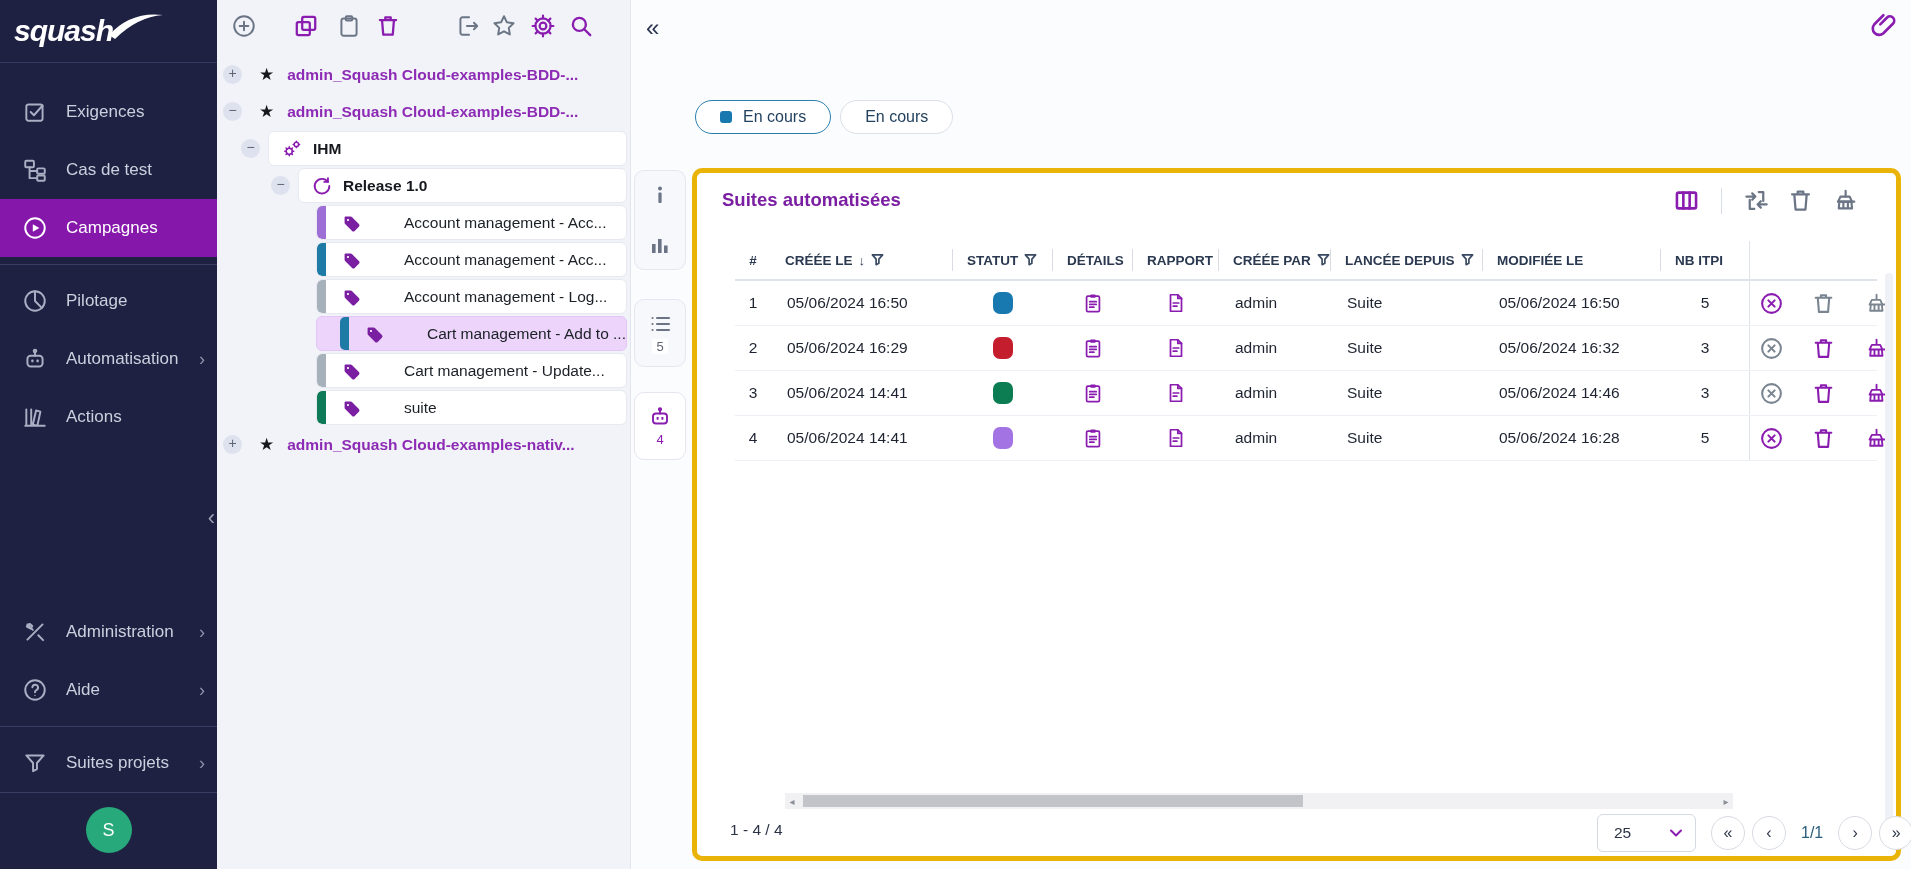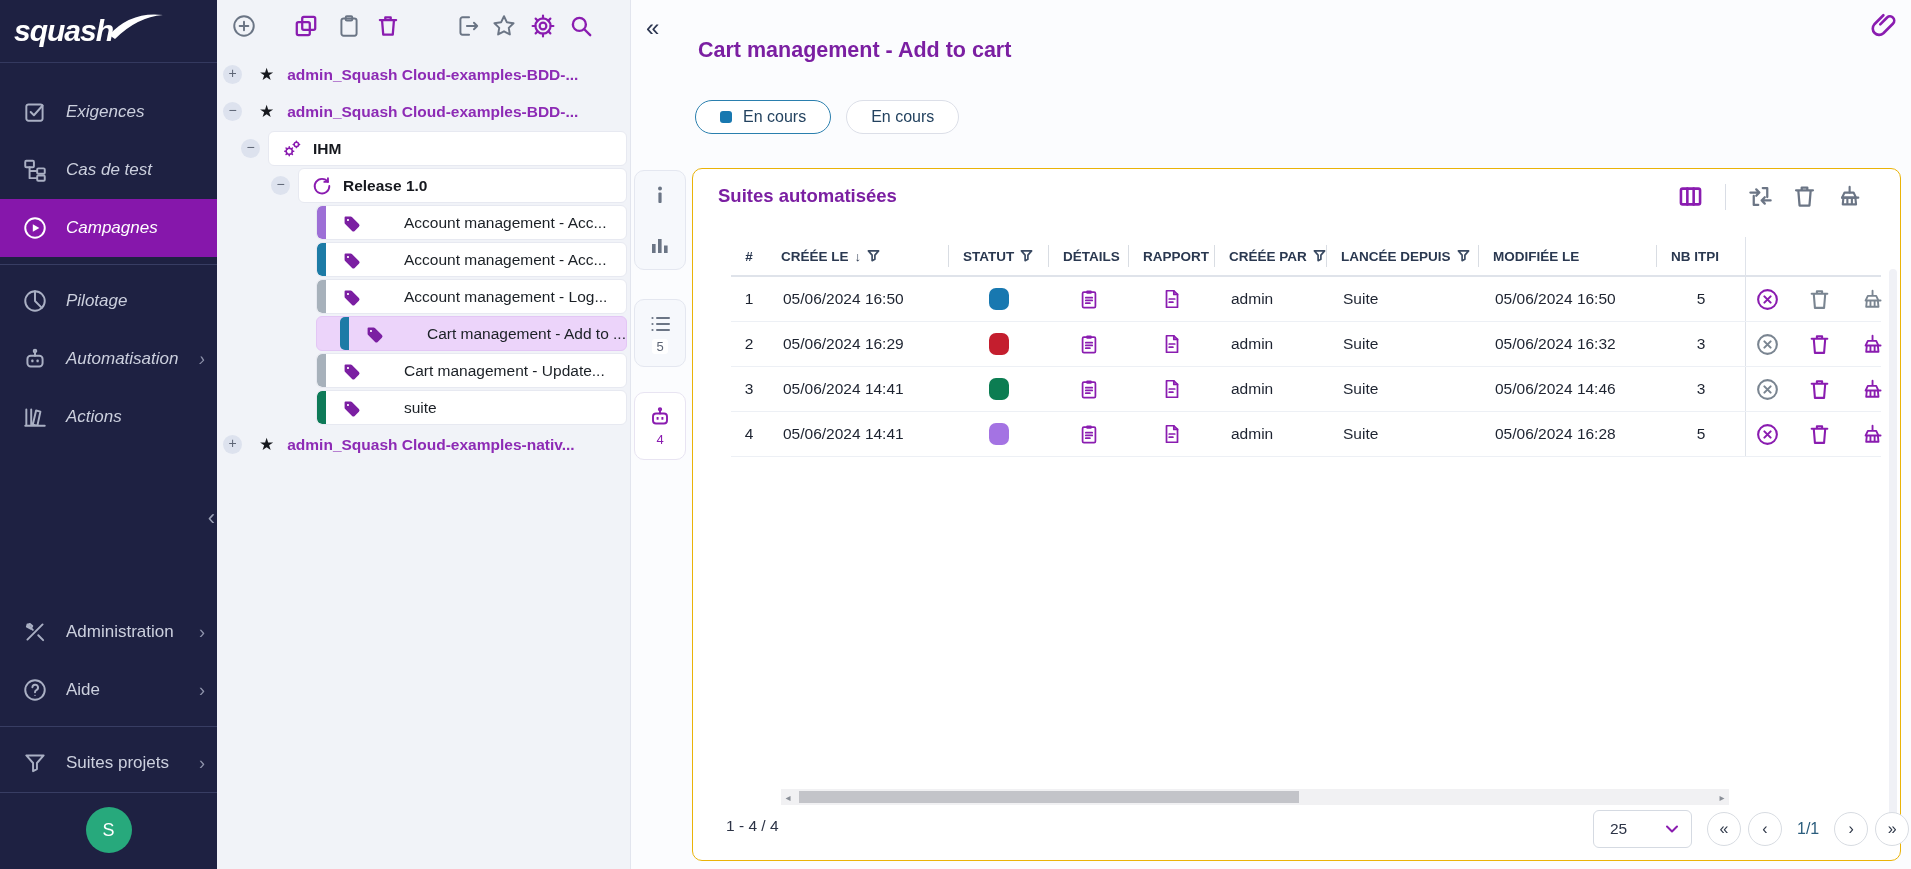--- a/index.html
+++ b/index.html
@@ -7,21 +7,21 @@
        font-family:"Liberation Sans",sans-serif;overflow:hidden;color:#1d2330;}
   svg{display:block}
   .ic{stroke:currentColor;fill:none;stroke-width:1.8;stroke-linecap:round;stroke-linejoin:round}
 
   
   .sidebar{position:absolute;left:0;top:0;width:217px;height:869px;background:#1e2142;
            display:flex;flex-direction:column;z-index:5;}
   .logo{height:62px;border-bottom:1px solid #34395f;display:flex;align-items:center;padding-left:14px;}
   .logo-text{color:#fff;font-size:30px;font-weight:bold;font-style:italic;letter-spacing:-1px;}
   .swoosh{margin-left:-6px;margin-top:-4px}
-  .nav{padding-top:20px;font-style:italic;}
+  .nav{padding-top:20px;}
   .nav-item{height:58px;display:flex;align-items:center;gap:18px;padding-left:22px;
             font-size:17px;color:#ccd0de;position:relative;cursor:pointer;}
   .nav-item .nicon{width:26px;height:26px;color:#aab0c4;flex:0 0 26px}
   .nav-item.active{background:#8617ab;color:#fff;}
   .nav-item.active .nicon{color:#fff;}
   .side-divider{height:1px;background:#383d63;margin:7px 0;}
   .chev{position:absolute;right:12px;color:#8e93ab;font-size:18px;}
   .spacer{flex:1}
   .collapse-side{position:absolute;right:2px;top:505px;color:#9aa0b5;font-size:22px;cursor:pointer;}
   .avatar-wrap{display:flex;justify-content:center;padding:14px 0 16px;border-top:1px solid #383d63;}
@@ -64,28 +64,28 @@
   .acard.active .aicon{color:#8a1cb0}
   .acard.active .abadge{color:#8a1cb0}
   .m1{margin-bottom:29px}.m2{margin-bottom:25px}
 
   
   .main{position:absolute;left:630px;top:0;right:0;height:869px;}
   .back-btn{position:absolute;left:16px;top:14px;font-size:24px;color:#2b3550;cursor:pointer;}
   .breadcrumb{position:absolute;left:68px;top:11px;font-size:15.5px;font-weight:600;color:#2f3a56;}
   .page-title{position:absolute;left:68px;top:38px;font-size:21.5px;font-weight:700;color:#7b1fa2;}
   .attach{position:absolute;right:12px;top:10px;width:30px;height:30px;color:#8a1cb0;cursor:pointer;}
-  .tabs{position:absolute;left:65px;top:100px;display:flex;gap:15px;}
+  .tabs{position:absolute;left:65px;top:100px;display:flex;gap:9px;}
   .tab{height:32px;border-radius:17px;border:1px solid #dcdfe8;background:#fff;display:flex;
        align-items:center;gap:11px;padding:0 24px;font-size:16px;color:#23425f;cursor:pointer;}
   .tab.active{border-color:#2a7fae;}
   .tab-dot{width:12px;height:12px;border-radius:3px;background:#1878b0;}
 
   .card{position:absolute;left:62px;top:168px;right:10px;bottom:8px;background:#fff;
-        border:1px solid #eab308;border-radius:10px;}
+        border:5px solid #eab308;border-radius:10px;}
   .card-title{position:absolute;left:25px;top:16px;font-size:18.5px;font-weight:700;color:#7b1fa2;}
   .head-icons{position:absolute;right:38px;top:14px;display:flex;align-items:center;gap:17px;}
   .hbtn{width:27px;height:27px;color:#6b7585;cursor:pointer;}
   .hbtn.purple{color:#8a1cb0}
   .vsep{width:1px;height:26px;background:#d9dde5;margin:0 4px;}
 
   
   .table{position:absolute;left:38px;top:68px;right:19px;}
   .thead,.trow2{display:grid;grid-template-columns:36px 182px 100px 80px 86px 112px 152px 178px 88px 148px;}
   .thead{height:38px;border-bottom:2px solid #dfe3ea;align-items:center;}
@@ -383,21 +383,20 @@
           <circle cx="12" cy="4.3" r="1.2"></circle>
           <rect x="8.6" y="12" width="2" height="2.8" rx=".6" fill="currentColor" stroke="none"></rect>
           <rect x="13.4" y="12" width="2" height="2.8" rx=".6" fill="currentColor" stroke="none"></rect>
         </svg>
       <span class="abadge">4</span>
     </div>
   </div>
 
   <div class="main">
     <div class="back-btn">«</div>
-    <div class="page-title">Cart management - Add to cart</div>
     <svg class="attach ic" viewBox="0 0 24 24" style="stroke-width:2.1">
         <path d="M9 11.5l5.5-5.5a3.4 3.4 0 0 1 4.8 4.8L11.5 18.6a5.1 5.1 0 0 1-7.2-7.2L11.5 4.2"></path>
       </svg>
 
     <div class="tabs">
       <div class="tab active">
         <span class="tab-dot" style="background: rgb(24, 120, 176);"></span>
         <span>En cours</span>
       </div>
       <div class="tab">

